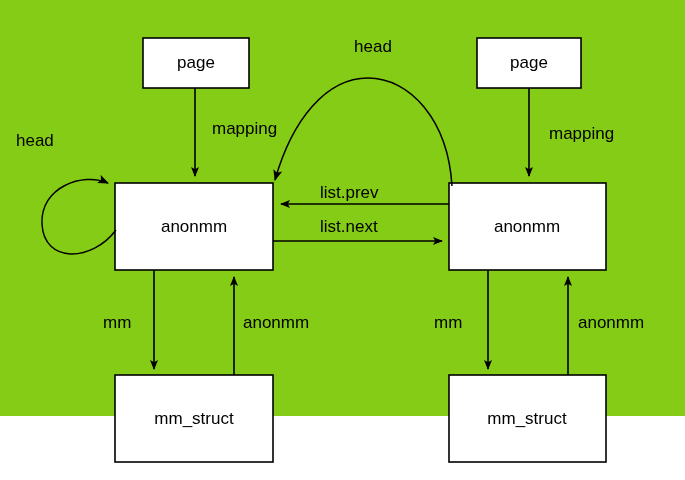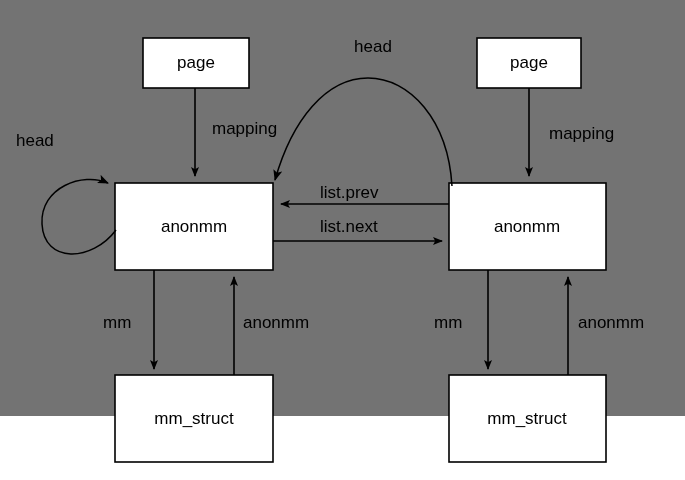--- a/index.html
+++ b/index.html
@@ -11,21 +11,21 @@
     width: 685px;
     height: 480px;
     font-family: "Liberation Sans", sans-serif;
     color: #000000;
     overflow: hidden;
   }
   #diagram-root {
     position: relative;
     width: 685px;
     height: 416px;
-    background: #737373;
+    background: #84cc16;
   }
   svg#diagram-svg {
     position: absolute;
     left: 0;
     top: 0;
     width: 685px;
     height: 480px;
     display: block;
   }
   .node-box {

